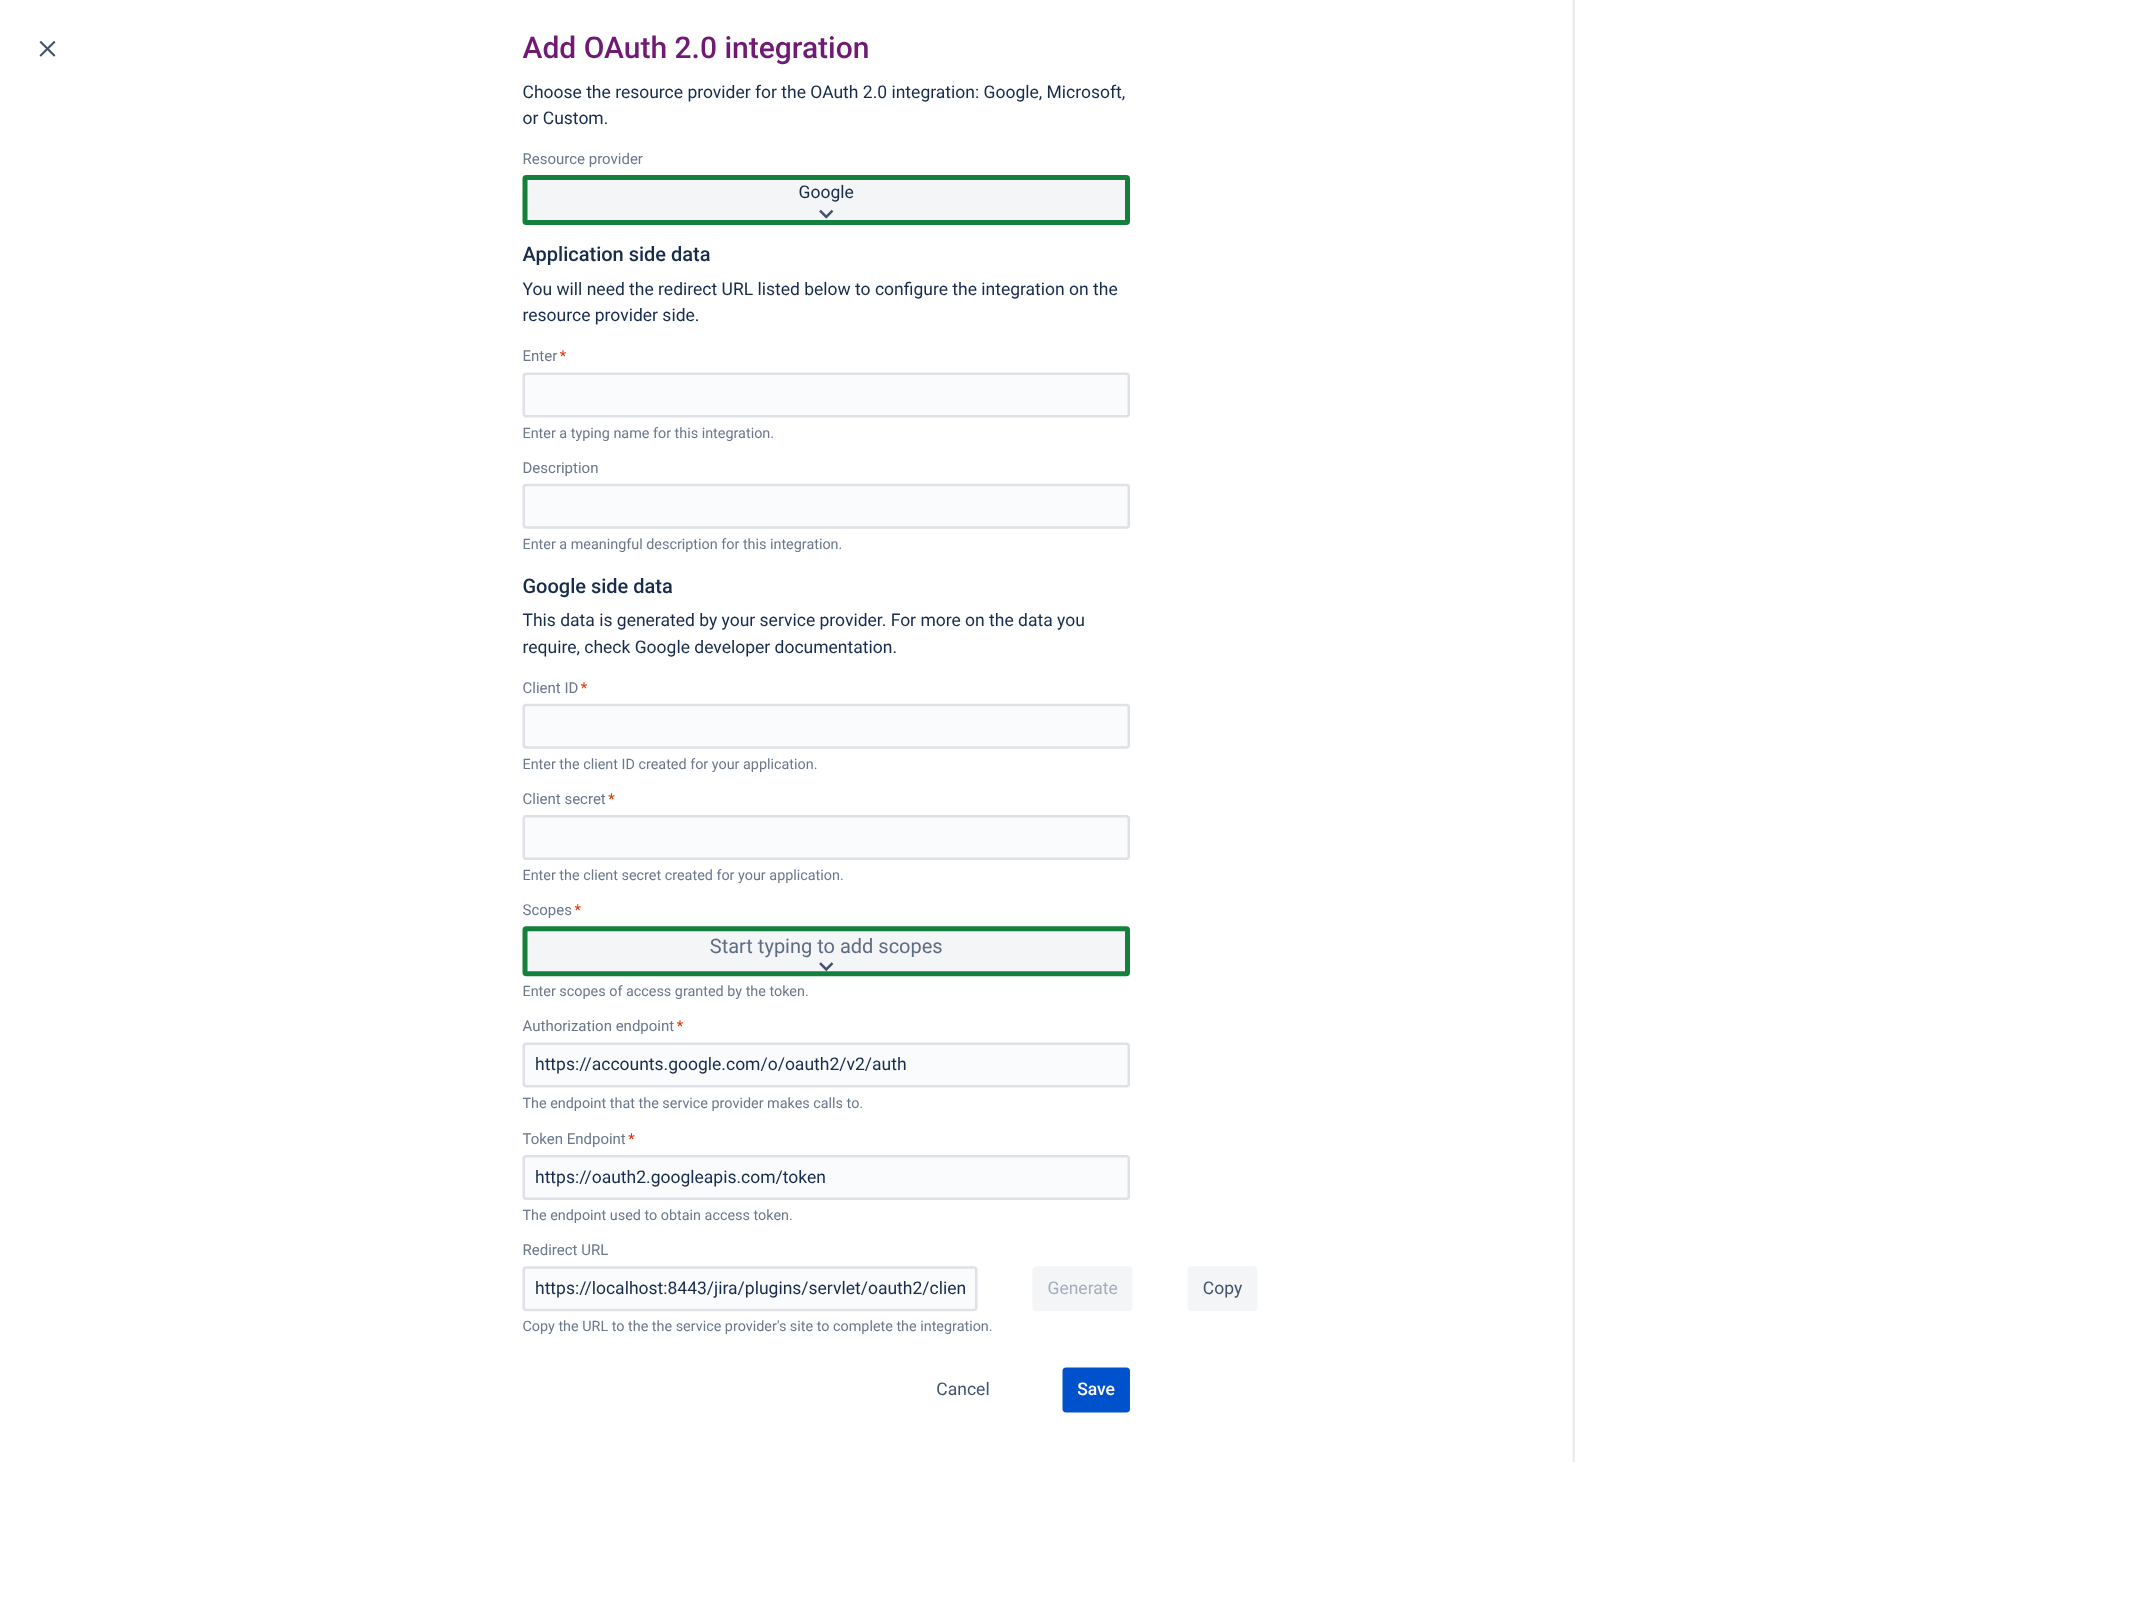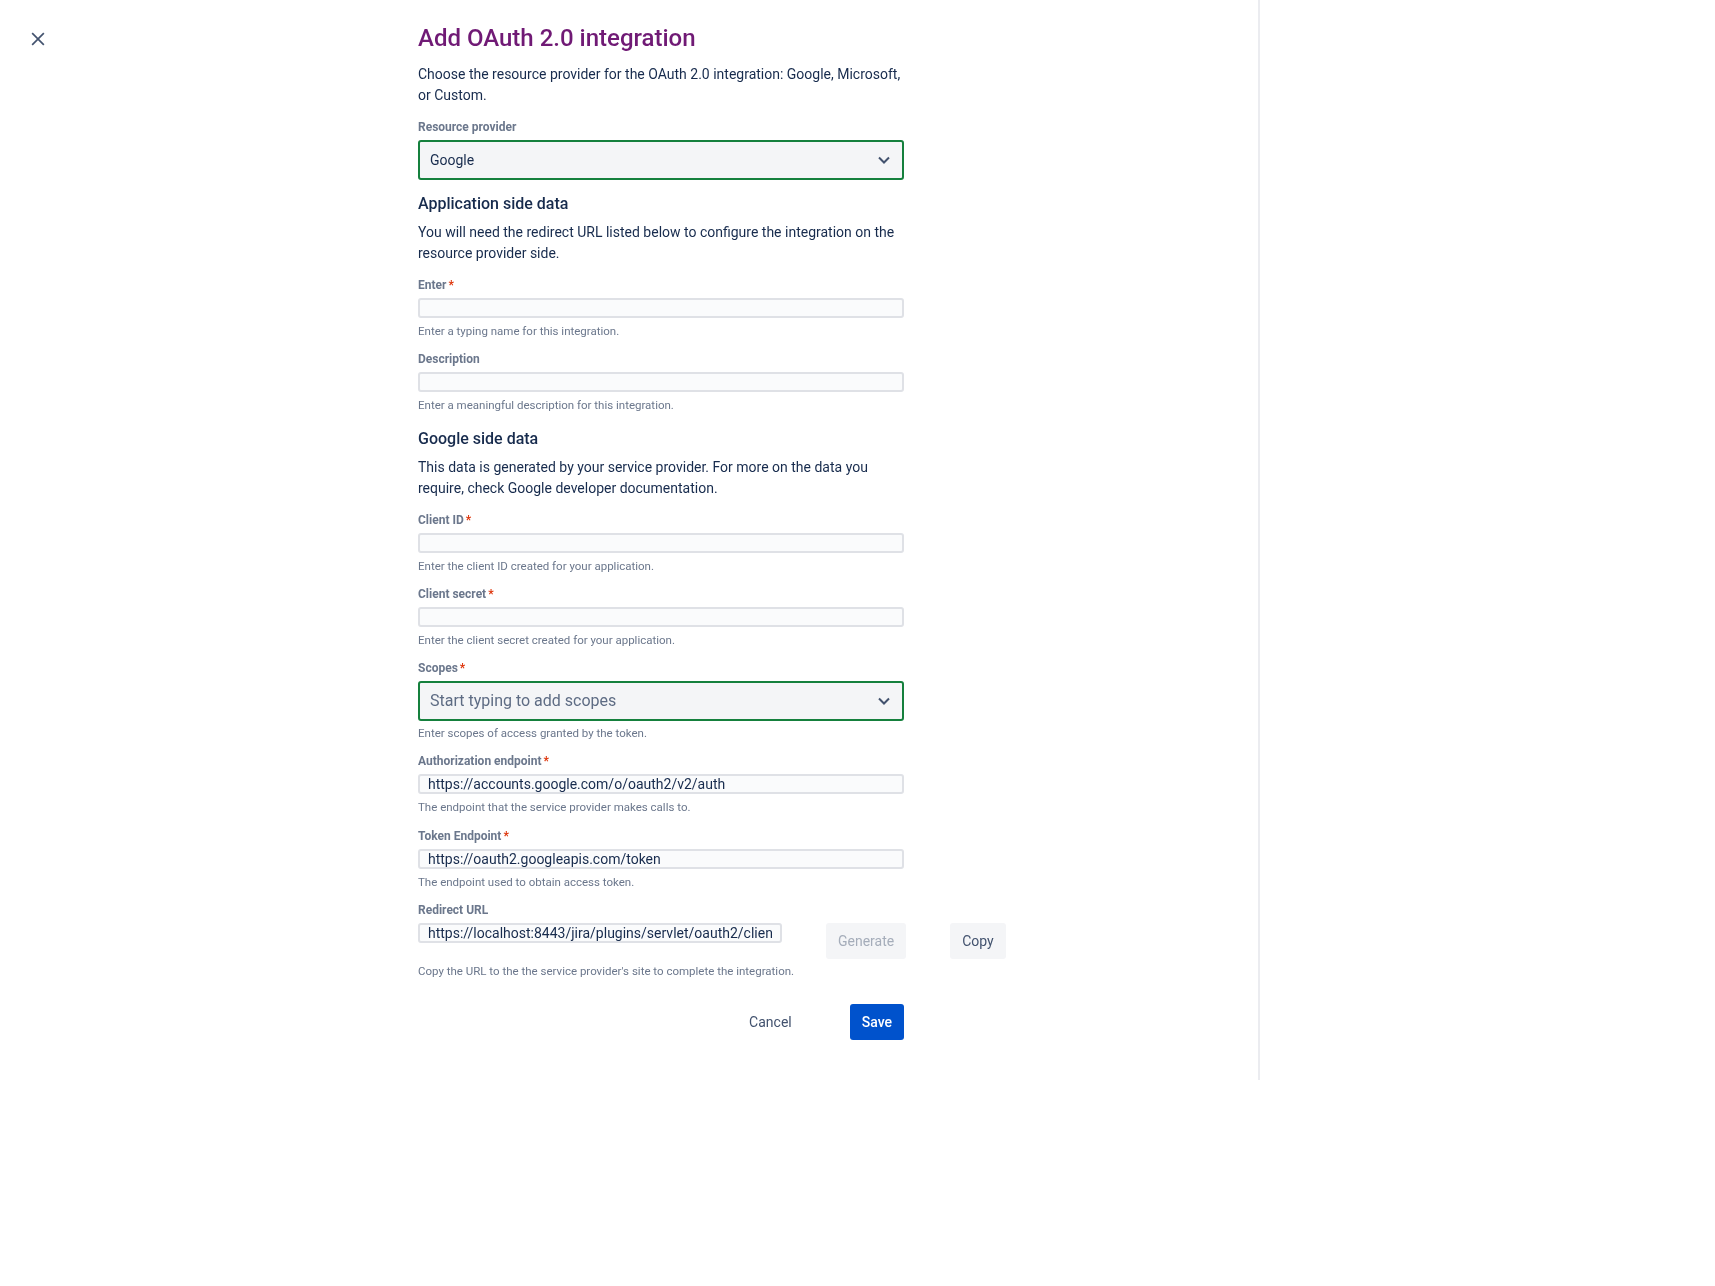--- a/index.html
+++ b/index.html
@@ -47,39 +47,40 @@
       color: #701a75;
       margin-bottom: 8px;
     }
     .page-subtitle {
       font-size: 14px;
       color: #172b4d;
       margin-bottom: 12px;
     }
     .field-label {
       font-size: 12px;
-      font-weight: 700;
+      font-weight: 400;
       color: #6b778c;
       margin-bottom: 4px;
       display: block;
     }
     .required-star {
       color: #de350b;
       margin-left: 2px;
     }
     .select-wrapper {
       position: relative;
       background: #f4f5f7;
-      border: 2px solid #15803d;
+      border: 4px solid #15803d;
       border-radius: 3px;
       height: 40px;
       display: flex;
       align-items: center;
       padding: 0 10px;
       cursor: pointer;
+      flex-direction: column;
     }
     .select-wrapper .select-value {
       flex: 1;
       font-size: 14px;
       color: #172b4d;
     }
     .select-wrapper .select-placeholder {
       flex: 1;
       font-size: 16px;
       color: #5e6c84;
@@ -103,21 +104,21 @@
       margin-top: 12px;
       margin-bottom: 6px;
     }
     .section-text {
       font-size: 14px;
       color: #172b4d;
       margin-bottom: 12px;
     }
     .text-input {
       width: 100%;
-      height: 20px;
+      height: 36px;
       border: 2px solid #dfe1e6;
       border-radius: 3px;
       background: #fafbfc;
       padding: 0 8px;
       font-size: 14px;
       color: #172b4d;
       font-family: inherit;
     }
     .help-text {
       font-size: 11.5px;

